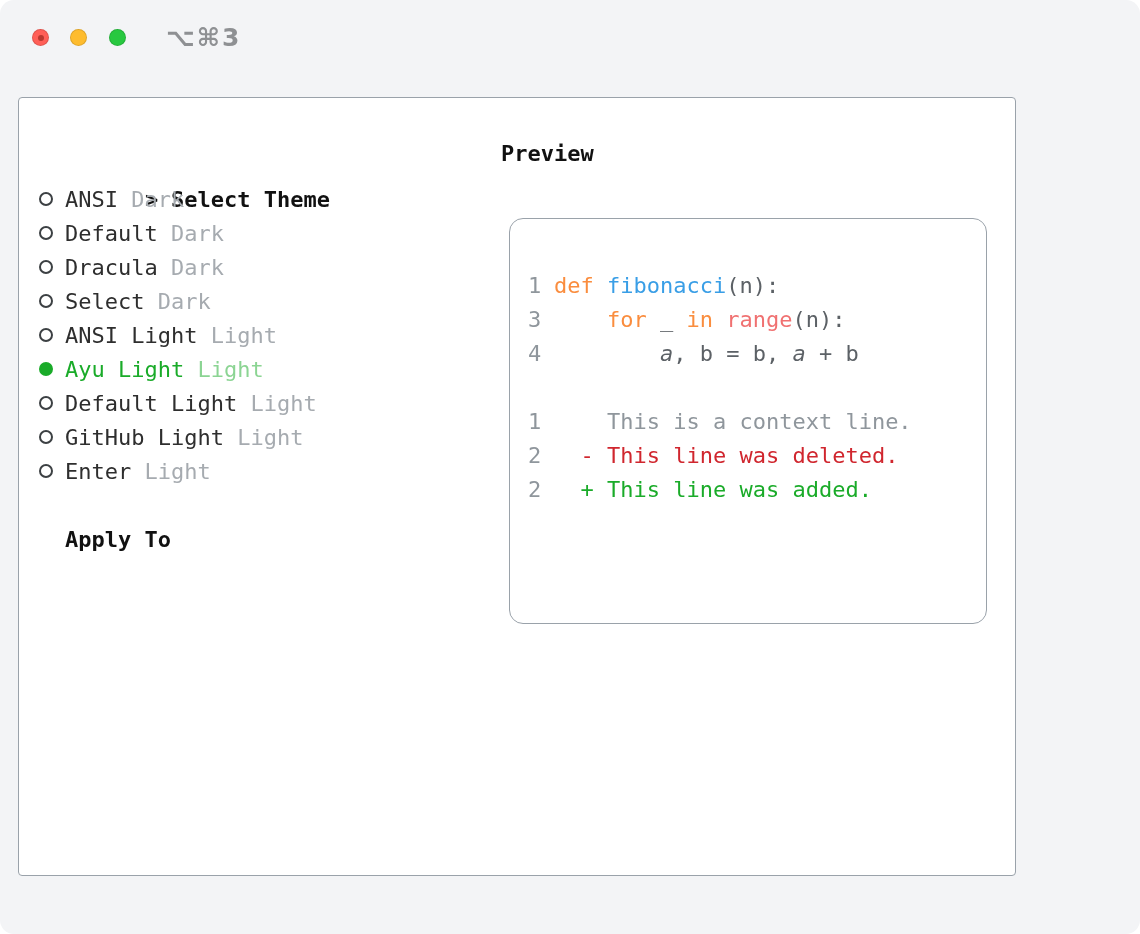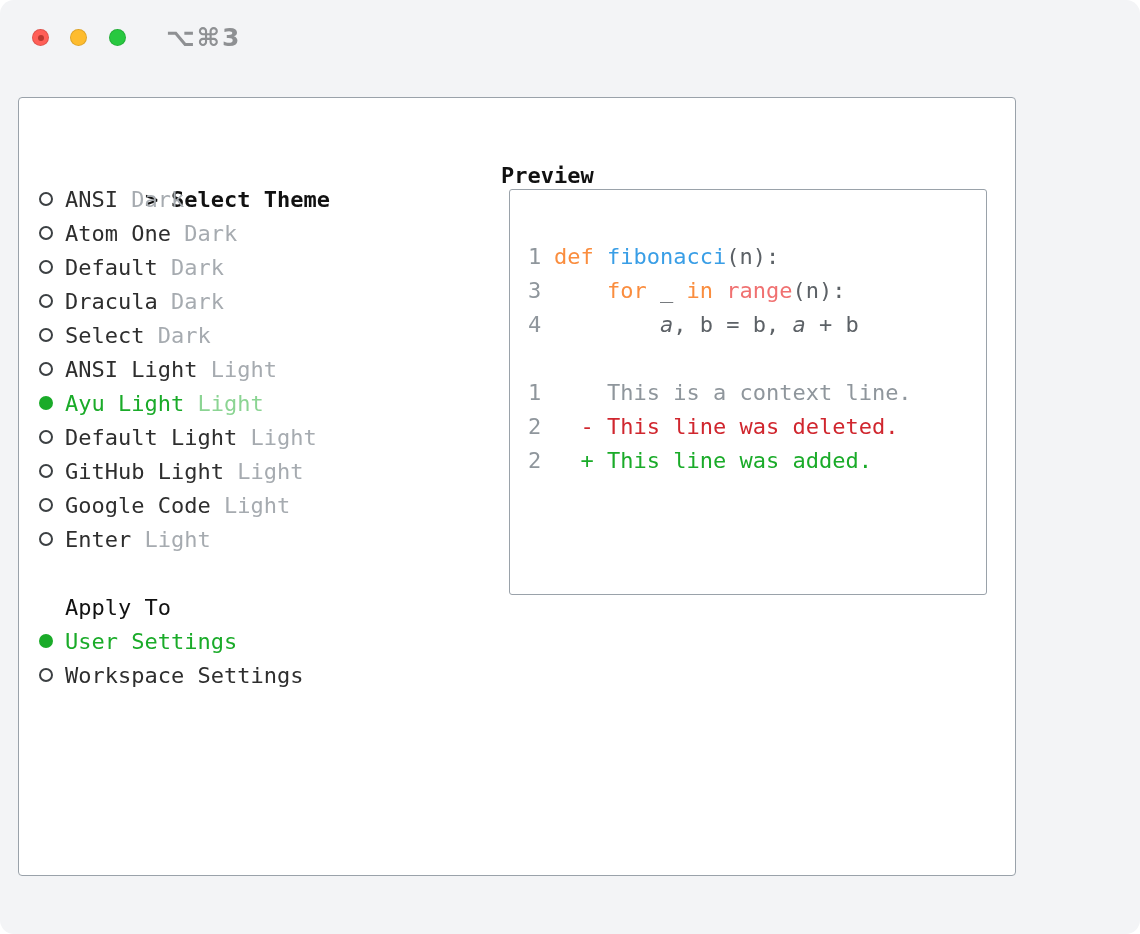--- a/index.html
+++ b/index.html
@@ -24,35 +24,35 @@
   .win-title{position:absolute;left:166px;top:23px;font-family:"DejaVu Sans",sans-serif;
     font-size:25px;font-weight:bold;color:var(--title-gray);letter-spacing:2px}
   
   .panel{position:absolute;left:18px;top:97px;width:998px;height:779px;
     background:var(--panel-bg);border:1.5px solid var(--border);border-radius:4px}
   
   .left-col{position:absolute;left:20px;top:51px;font-size:22px;color:var(--text)}
   .row{height:34px;line-height:34px;white-space:pre}
   .prompt{display:inline-block;width:26px;font-weight:bold;color:#111}
   .hdr{font-weight:bold;color:#111}
-  .apply-hdr{padding-left:26px;font-weight:normal;color:#111}
+  .apply-hdr{padding-left:26px;font-weight:bold;color:#111}
   .radio{display:inline-block;width:14px;height:14px;border:2px solid #3c4043;
     border-radius:50%;margin-right:12px;vertical-align:middle;transform:translateY(-2px)}
   .radio.on{background:var(--green);border-color:var(--green)}
   .item .nm{color:var(--text)}
   .item .vr{color:var(--muted)}
   .item.sel .nm{color:var(--green)}
   .item.sel .vr{color:var(--green);opacity:.5}
   .gap{height:34px}
   .help{width:400px;color:var(--muted);line-height:34px;font-size:22px}
   
-  .preview-header{position:absolute;left:482px;top:61px;height:34px;line-height:34px;
+  .preview-header{position:absolute;left:482px;top:39px;height:34px;line-height:34px;
     font-weight:bold;font-size:22px;color:#111}
-  .preview-box{position:absolute;left:490px;top:91px;width:478px;height:406px;
-    border:1.5px solid var(--border);border-radius:3px;background:var(--panel-bg);
+  .preview-box{position:absolute;left:490px;top:120px;width:478px;height:406px;
+    border:1.5px solid var(--border);border-radius:14px;background:var(--panel-bg);
     padding:50px 0 0 18px;font-size:22px;overflow:hidden}
   .cl{height:34px;line-height:34px;white-space:pre;color:var(--code-fg)}
   .ln{display:inline-block;width:26px;color:var(--gray)}
   .c-orange{color:var(--orange)} .c-blue{color:var(--blue)} .c-coral{color:var(--coral)}
   .c-purple{color:var(--purple)} .c-gray{color:var(--gray)} .c-red{color:var(--red)}
   .c-green{color:var(--green)}
   .it{font-style:italic}
 </style>
 </head>
 <body>
@@ -66,40 +66,34 @@
 
   <div class="panel">
 
     <div class="left-col">
       <div class="row">
         <span class="prompt">&gt;</span><span class="hdr">Select Theme</span>
       </div>
 
       <div>
           <div class="row item"><span class="radio"></span><span class="nm">ANSI </span><span class="vr">Dark</span></div>
-          <div class="row item"><span class="radio"></span><span class="nm">Atom One </span><span class="vr">Dark</span></div>
           <div class="row item"><span class="radio"></span><span class="nm">Default </span><span class="vr">Dark</span></div>
           <div class="row item"><span class="radio"></span><span class="nm">Dracula </span><span class="vr">Dark</span></div>
           <div class="row item"><span class="radio"></span><span class="nm">Select </span><span class="vr">Dark</span></div>
           <div class="row item"><span class="radio"></span><span class="nm">ANSI Light </span><span class="vr">Light</span></div>
           <div class="row item sel"><span class="radio on"></span><span class="nm">Ayu Light </span><span class="vr">Light</span></div>
           <div class="row item"><span class="radio"></span><span class="nm">Default Light </span><span class="vr">Light</span></div>
           <div class="row item"><span class="radio"></span><span class="nm">GitHub Light </span><span class="vr">Light</span></div>
-          <div class="row item"><span class="radio"></span><span class="nm">Google Code </span><span class="vr">Light</span></div>
           <div class="row item"><span class="radio"></span><span class="nm">Enter </span><span class="vr">Light</span></div>
         </div>
 
       <div class="gap"></div>
 
       <div class="row apply-hdr">Apply To</div>
 
-      <div>
-          <div class="row item sel"><span class="radio on"></span><span class="nm">User Settings</span></div>
-          <div class="row item"><span class="radio"></span><span class="nm">Workspace Settings</span></div>
-        </div>
 
       <div class="gap"></div>
 
     </div>
 
     <div class="preview-header">Preview</div>
 
     <div class="preview-box">
       <div>
           <div class="cl"><span class="ln">1</span><span class="c-orange">def</span><span> </span><span class="c-blue">fibonacci</span><span>(n):</span></div>

